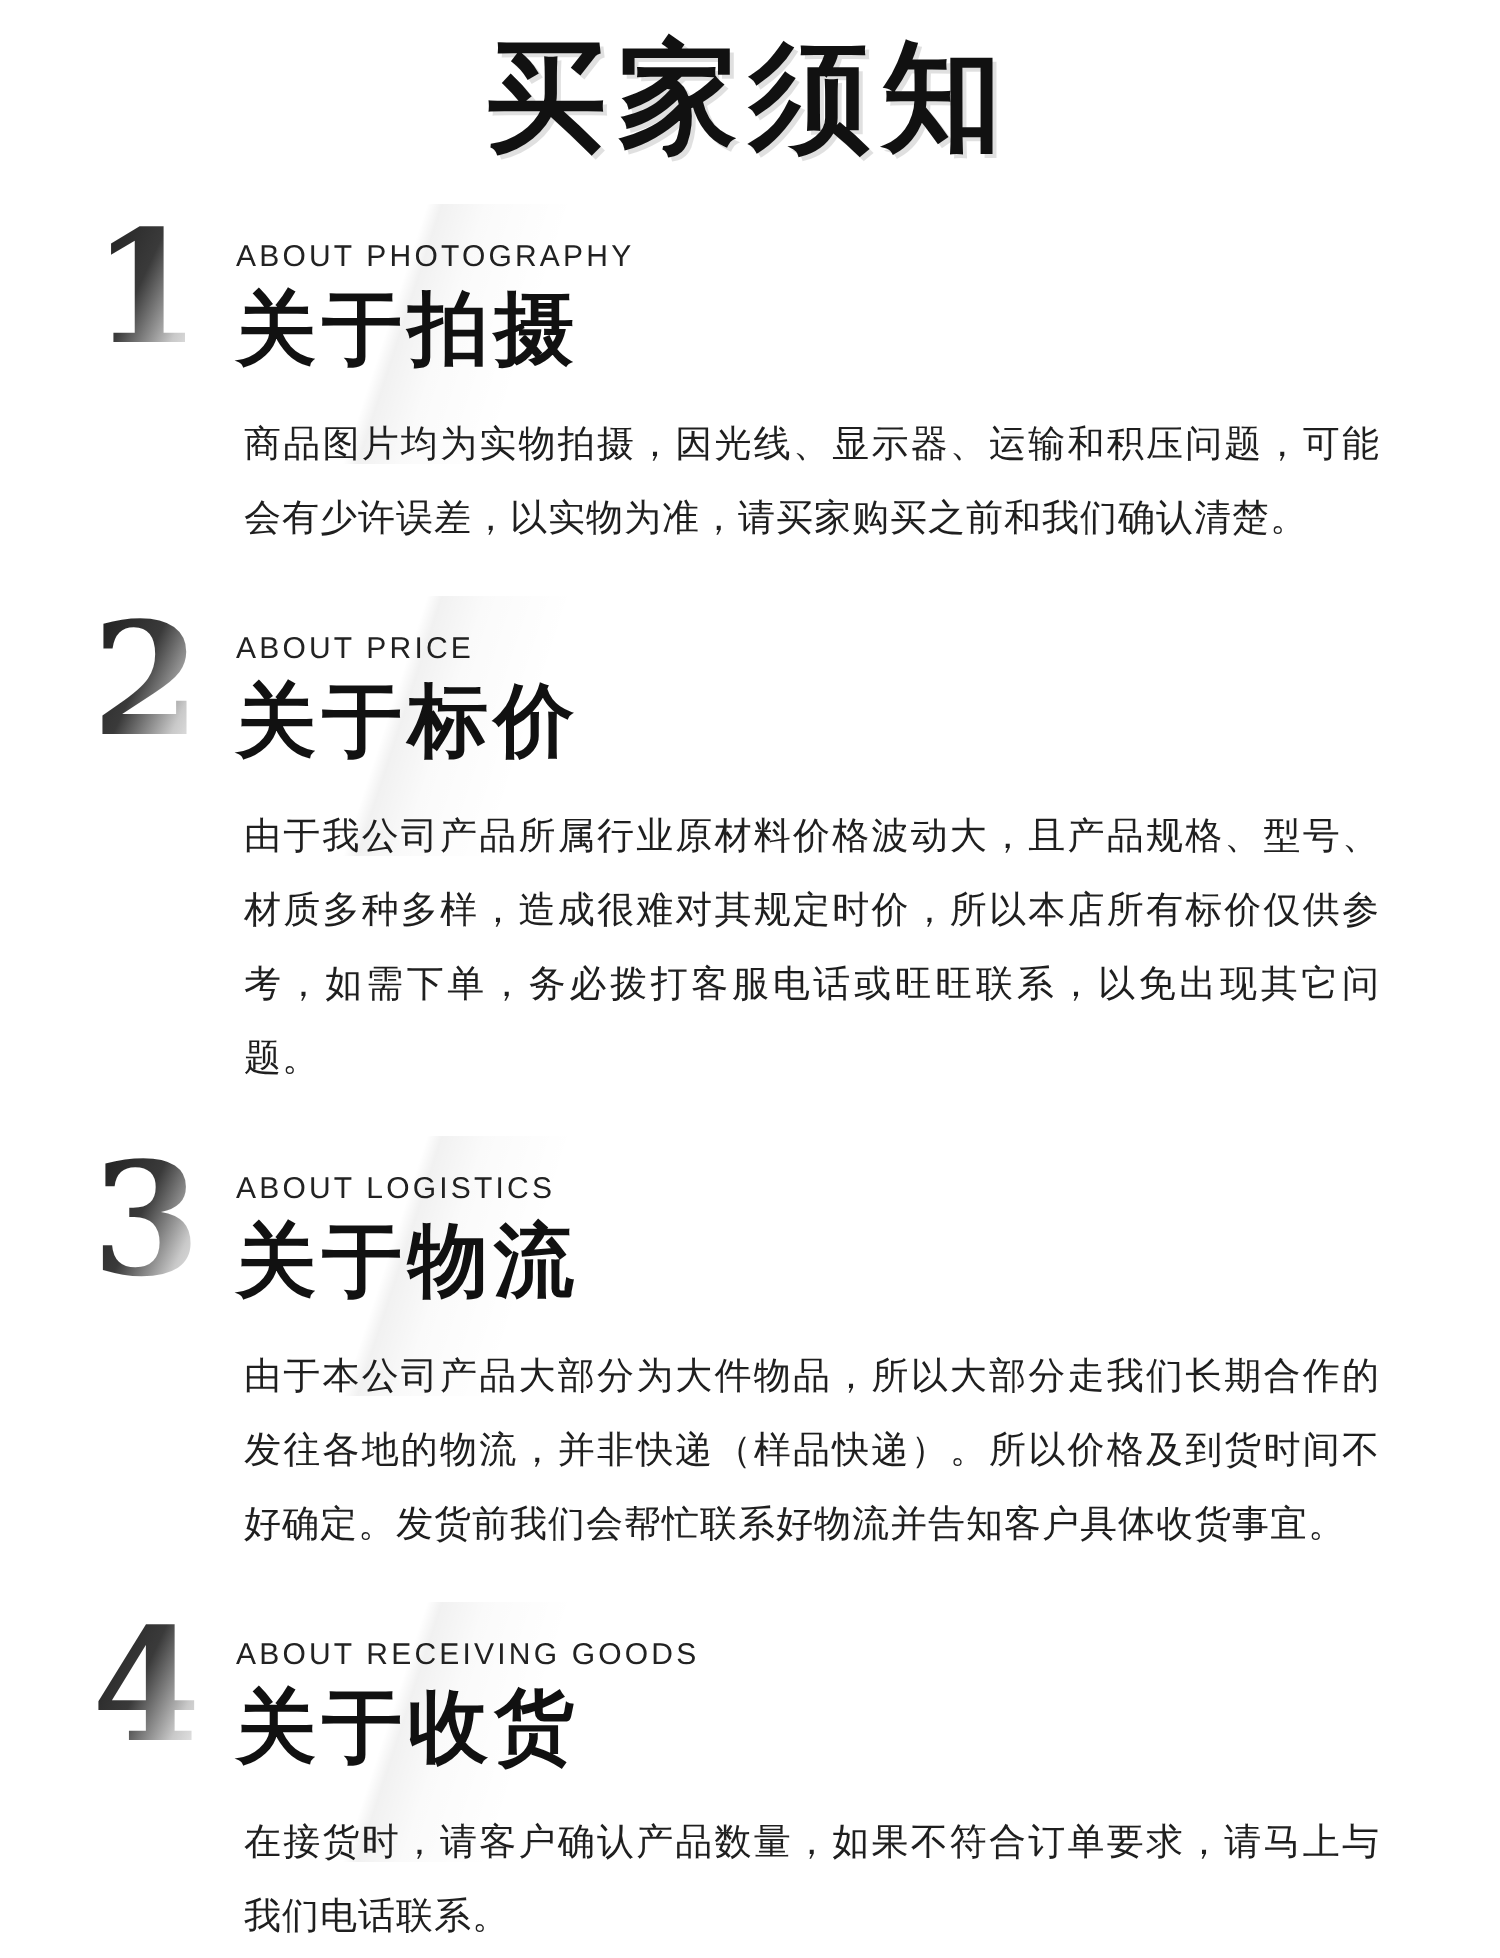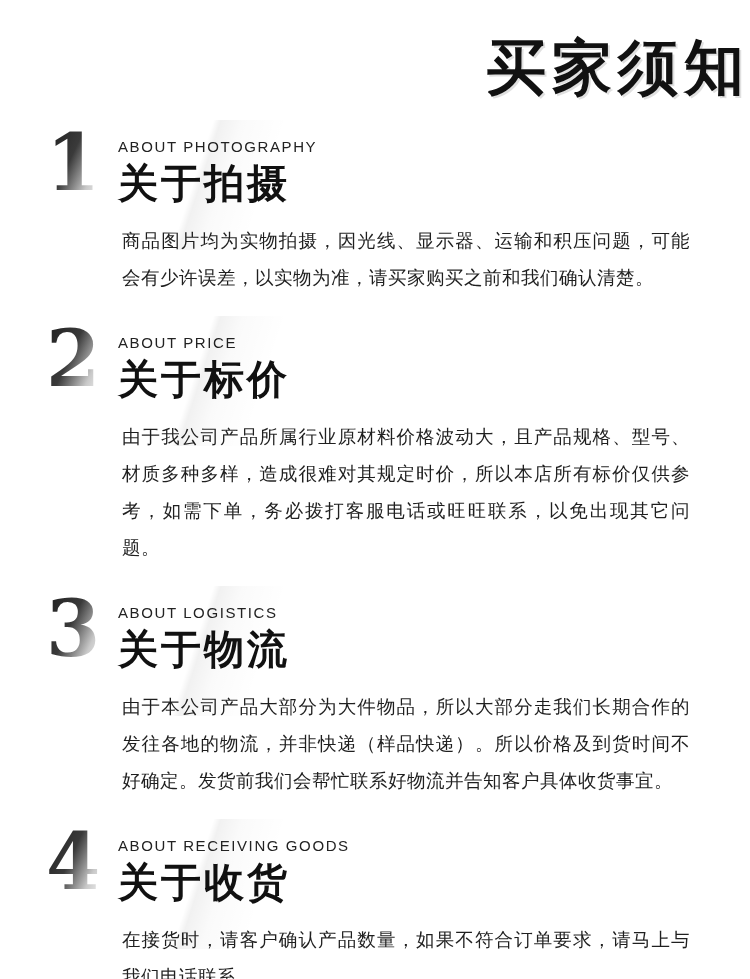--- a/index.html
+++ b/index.html
@@ -17,22 +17,22 @@
   }
   .page {
     width: 750px;
     height: 979px;
     position: relative;
     box-sizing: border-box;
   }
 
   
   .title-wrap {
-    text-align: right;
-    padding-top: 34px;
+    text-align: center;
+    padding-top: 16px;
   }
   .main-title {
     font-family: "DejaVu Sans", "Liberation Sans", sans-serif;
     font-size: 60px;
     font-weight: 700;
     letter-spacing: 6px;
     color: #111111;
     line-height: 1.1;
     display: inline-block;
     text-shadow: 2px 2px 0 rgba(0,0,0,0.12);

